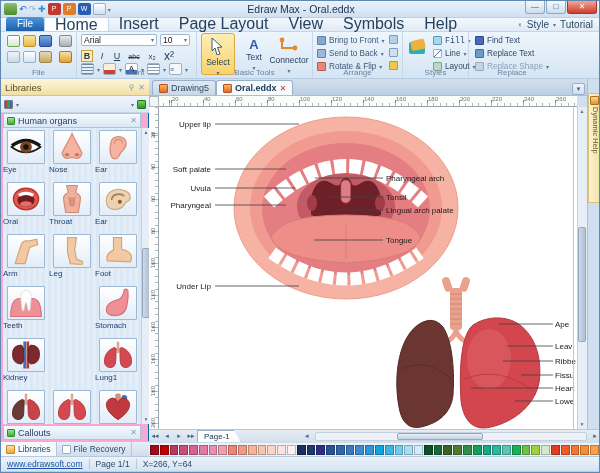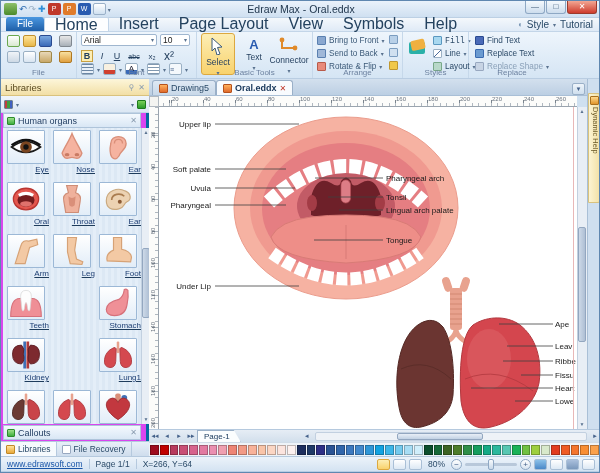--- a/index.html
+++ b/index.html
@@ -34,28 +34,28 @@
   .combo{height:12px;background:#fff;border:1px solid #9fb6cf;border-radius:2px;font-size:8.5px;line-height:11px;padding:0 2px;color:#222;display:flex;justify-content:space-between;align-items:center;}
   .caret{font-size:6px;color:#5a7390;}
   .fbtn{font-size:9px;width:12px;text-align:center;color:#243f5e;}
   .bigbtn{position:absolute;width:34px;height:42px;top:1px;border-radius:3px;text-align:center;font-size:8.5px;color:#243f5e;}
   .bigbtn.sel{background:linear-gradient(#fdeeb5,#f8d26d);border:1px solid #dca83f;}
   .arr-item{display:flex;align-items:center;gap:3px;font-size:8.2px;color:#3c5a78;height:11px;}
   .txtbtn{display:flex;align-items:center;gap:3px;font-size:8.2px;color:#2c4a68;height:11px;}
   .sq{display:inline-block;width:9px;height:9px;border-radius:1px;}
 
   
-  #leftpanel{left:0;top:78px;width:148px;height:377px;background:#d946ef;border-right:3px solid #0369a1;}
+  #leftpanel{left:0;top:78px;width:148px;height:377px;background:#f9a8d4;border-right:1px solid #0369a1;}
   .lp-header{left:0;top:0;width:148px;height:17px;background:linear-gradient(#fdf6da,#f2dfa6);border-bottom:1px solid #d9c27e;display:flex;align-items:center;padding:0 4px;font-size:9.5px;color:#5a4a20;}
   .lp-toolbar{left:0;top:17px;width:148px;height:17px;background:linear-gradient(#f0f5fb,#dbe7f4);border-bottom:1px solid #c2d4e6;display:flex;align-items:center;gap:3px;padding:0 3px;}
   .organs-header,.callouts-header{left:2px;width:138px;height:15px;background:linear-gradient(#f4f9fe,#d9e7f5);border:1px solid #aec4da;display:flex;align-items:center;gap:3px;padding:0 3px;font-size:9px;color:#1e3a5e;}
   .greendot{width:8px;height:8px;background:linear-gradient(#9fe08a,#3faf3f);border:1px solid #2c8c2c;border-radius:1px;}
   .closex{margin-left:auto;color:#8a9cb0;font-size:8px;}
   #lib-grid{left:2px;top:49px;width:138px;height:296px;overflow:hidden;background:repeating-linear-gradient(90deg,#e4eef8 0 3px,#dce8f4 3px 6px);}
-  .libcell{position:absolute;width:46px;height:52px;text-align:right;text-decoration:underline;}
+  .libcell{position:absolute;width:46px;height:52px;text-align:left;}
   .libbox{margin:2px auto 0;width:38px;height:34px;background:linear-gradient(#ffffff,#e2edf8);border:1px solid #9cb8d6;border-radius:1px;}
   .liblabel{font-size:8px;color:#1d3e73;margin-top:1px;white-space:nowrap;}
   .lp-scroll{left:140px;top:49px;width:8px;height:296px;background:#e8eef5;border-left:1px solid #c2d0e0;}
   .lp-thumb{left:0;width:8px;background:linear-gradient(90deg,#cdd9e8,#aebfd4);border:1px solid #93a7c0;border-radius:2px;}
   .sarrow{width:8px;height:9px;font-size:5px;text-align:center;line-height:9px;color:#5a7390;}
   .lp-tabs{left:0;top:362px;width:148px;height:15px;background:linear-gradient(#e8f0f8,#cfdded);border-top:1px solid #b5c9de;display:flex;}
   .lp-tab{display:flex;align-items:center;gap:3px;padding:0 5px;font-size:8.5px;color:#2a4a68;border-right:1px solid #b5c9de;}
   .lp-tab.active{background:#f6fafd;}
 
   
@@ -658,30 +658,15 @@
       <div class="sw" style="background: rgb(248, 142, 52);"></div>
       <div class="sw" style="background: rgb(251, 161, 76);"></div>
     </div>
 
   <div id="statusbar" class="abs">
     <span class="link">www.edrawsoft.com</span>
     <span class="sep"></span>
     <span>Page 1/1</span>
     <span class="sep"></span>
     <span>X=266, Y=64</span>
-    <div class="sb-right">
-      <span class="vbtn hl"></span>
-      <span class="vbtn"></span>
-      <span class="vbtn"></span>
-      <span style="margin:0 3px;">80%</span>
-      <span class="zbtn">−</span>
-      <div class="ztrack">
-          <div class="zthumb"></div>
-        </div>
-      <span class="zbtn">+</span>
-      <span class="vbtn" style="background:linear-gradient(#8ac0e8,#4a88c8);"></span>
-      <span class="vbtn"></span>
-      <span class="vbtn" style="background:linear-gradient(#aac0dc,#7a98bc);"></span>
-      <span class="vbtn"></span>
-    </div>
   </div>
   <div class="winedge abs"></div>
 </div>
 
 </body></html>

